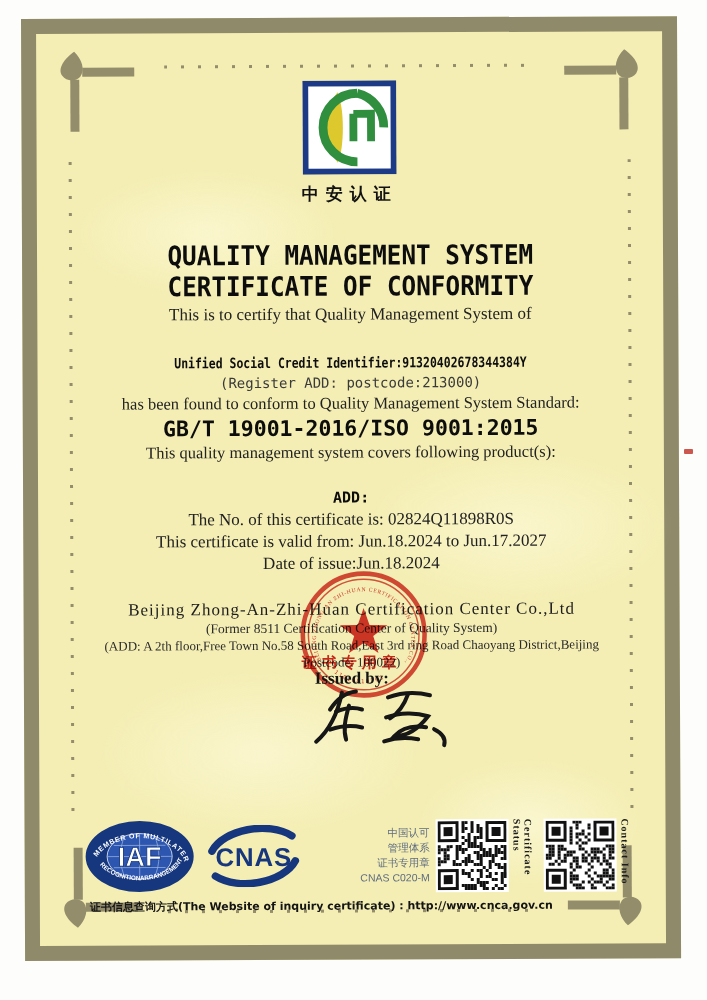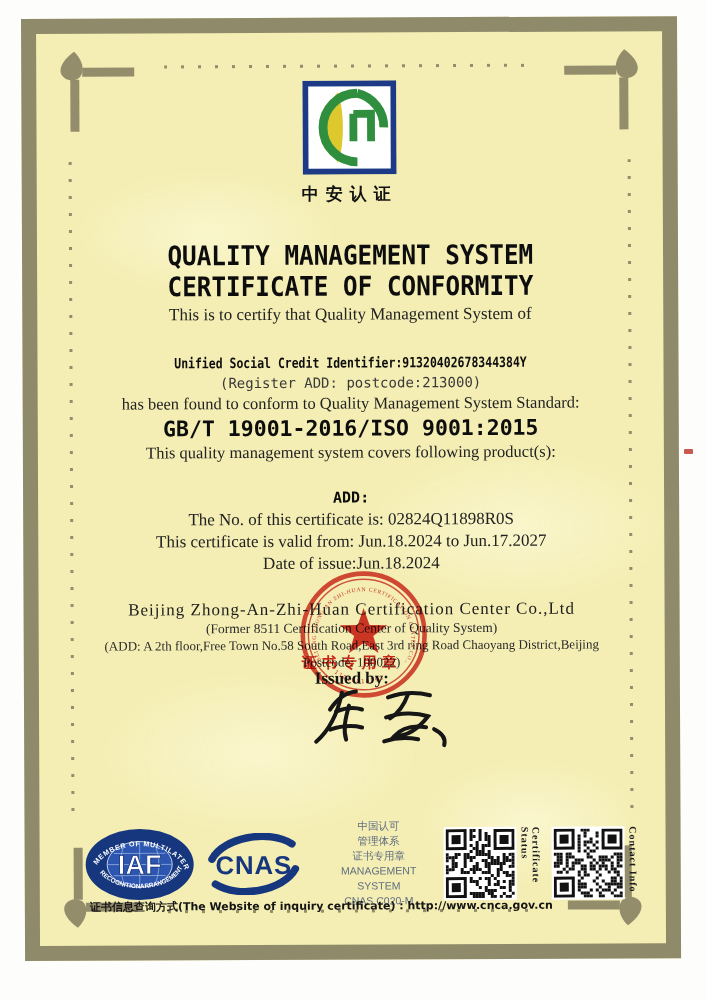--- a/index.html
+++ b/index.html
@@ -34,21 +34,21 @@
   .stamp-svg{position:absolute;left:259px;top:0;mix-blend-mode:multiply;opacity:.93;}
   .seal-text{position:absolute;left:0;width:626px;top:86px;text-align:center;
              color:#d02a22;font-size:15px;letter-spacing:5px;font-weight:bold;
              mix-blend-mode:multiply;}
   .issued-by{position:absolute;left:0;width:626px;top:101px;text-align:center;
              font-size:17px;font-weight:bold;color:#141414;}
   .signature{position:absolute;left:263px;top:118px;}
   .footer{position:absolute;left:0;top:786px;width:626px;height:126px;}
   .footer-row{position:absolute;left:44px;top:0;display:flex;align-items:center;}
   .accr{font-family:"Liberation Sans", sans-serif;font-size:10.5px;line-height:15px;
-        color:#5e6c80;text-align:center;margin-left:16px;width:118px;}
+        color:#5e6c80;text-align:right;margin-left:8px;width:118px;}
   .qr{background:#fff;padding:2px;margin-left:6px;line-height:0;}
   .qr-label{writing-mode:vertical-rl;font-size:10px;font-weight:bold;color:#1c1c1c;
             height:72px;margin-left:3px;letter-spacing:1px;font-family:"Liberation Serif", serif;}
   .inquiry{position:absolute;left:50px;top:80px;font-family:"DejaVu Sans", sans-serif;
            font-weight:bold;font-size:11px;color:#141414;white-space:nowrap;}
   .red-artifact{position:absolute;left:684px;top:449px;width:9px;height:5px;
                 background:#c23a30;border-radius:1px;opacity:.85;}
 </style>
 </head>
 <body>
@@ -175,21 +175,20 @@
       <svg width="100" height="62" viewBox="0 0 120 72" style="margin-left:8px;">
         <path d="M10,30 C24,4 78,-6 106,12" fill="none" stroke="#16377e" stroke-width="9" stroke-linecap="round"></path>
         <path d="M110,42 C96,68 42,78 14,60" fill="none" stroke="#16377e" stroke-width="9" stroke-linecap="round"></path>
         <text x="60" y="48" text-anchor="middle" font-size="31" font-family="Liberation Sans, sans-serif" font-weight="bold" fill="#16377e" letter-spacing="1">CNAS</text>
       </svg>
 
       <div class="accr">
         <div>中国认可</div>
         <div>管理体系</div>
         <div>证书专用章</div>
-        <div>MANAGEMENT SYSTEM</div>
         <div>CNAS C020-M</div>
       </div>
 
       <div class="qr" id="qr1"><svg xmlns="http://www.w3.org/2000/svg" width="69" height="69" fill="#111">
             <rect width="69" height="69" fill="#fff"></rect>
             <rect x="24" y="0" width="3" height="3"></rect>
             <rect x="27" y="0" width="3" height="3"></rect>
             <rect x="33" y="0" width="3" height="3"></rect>
             <rect x="24" y="3" width="3" height="3"></rect>
             <rect x="33" y="3" width="3" height="3"></rect>

